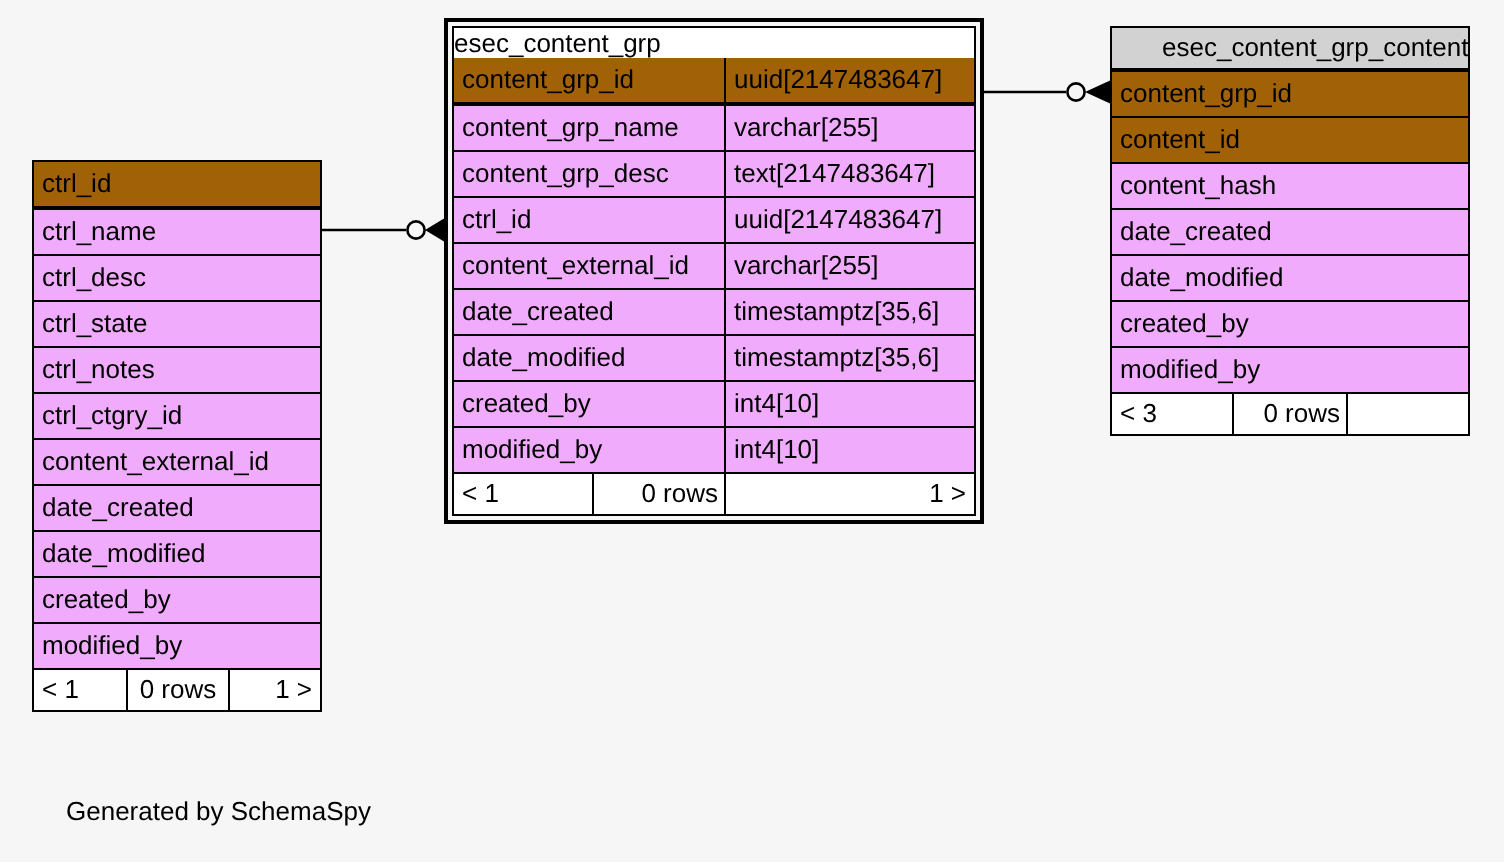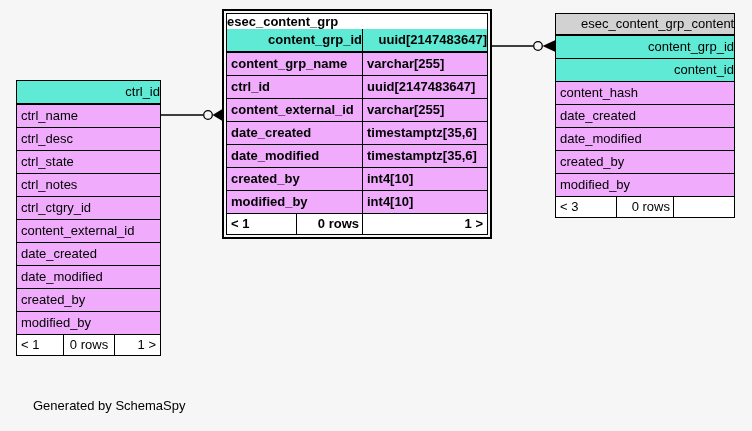--- a/index.html
+++ b/index.html
@@ -35,21 +35,21 @@
     padding-left: 25px;
   }
   .row {
     display: flex;
     height: 22px;
     line-height: 22px;
     border-bottom: 1px solid #000;
     background: #f0abfc;
     white-space: nowrap;
   }
-  .row.pk { background: #5eead4; text-align: right; }
+  .row.pk { background: #a16207; }
   .row.pk-last { border-bottom-width: 2px; }
   .col-name {
     flex: 1;
     padding-left: 4px;
     overflow: hidden;
   }
   .two-col .col-name {
     flex: 0 0 131px;
     border-right: 1px solid #000;
   }
@@ -85,21 +85,20 @@
     left: 222px; top: 9px; width: 270px;
     border: 2px solid #000;
     padding: 2px;
     box-sizing: border-box;
     background: #f6f6f6;
   }
   #t-mid {
     position: relative;
     border: 1px solid #000;
     background: #fff;
-    font-weight: bold;
   }
   #t-mid .p-prev { flex: 0 0 70px; }
   #t-mid .p-rows { flex: 0 0 66px; }
 
   #t-right { left: 555px; top: 13px; width: 180px; }
   #t-right .p-prev { flex: 0 0 61px; }
   #t-right .p-rows { flex: 0 0 57px; }
 
   
   #connector-layer {
@@ -182,20 +181,24 @@
     <div>
         <div class="row pk pk-last">
           <span class="col-name">content_grp_id</span>
           <span class="col-type">uuid[2147483647]</span>
         </div>
         <div class="row">
           <span class="col-name">content_grp_name</span>
           <span class="col-type">varchar[255]</span>
         </div>
         <div class="row">
+          <span class="col-name">content_grp_desc</span>
+          <span class="col-type">text[2147483647]</span>
+        </div>
+        <div class="row">
           <span class="col-name">ctrl_id</span>
           <span class="col-type">uuid[2147483647]</span>
         </div>
         <div class="row">
           <span class="col-name">content_external_id</span>
           <span class="col-type">varchar[255]</span>
         </div>
         <div class="row">
           <span class="col-name">date_created</span>
           <span class="col-type">timestamptz[35,6]</span>

